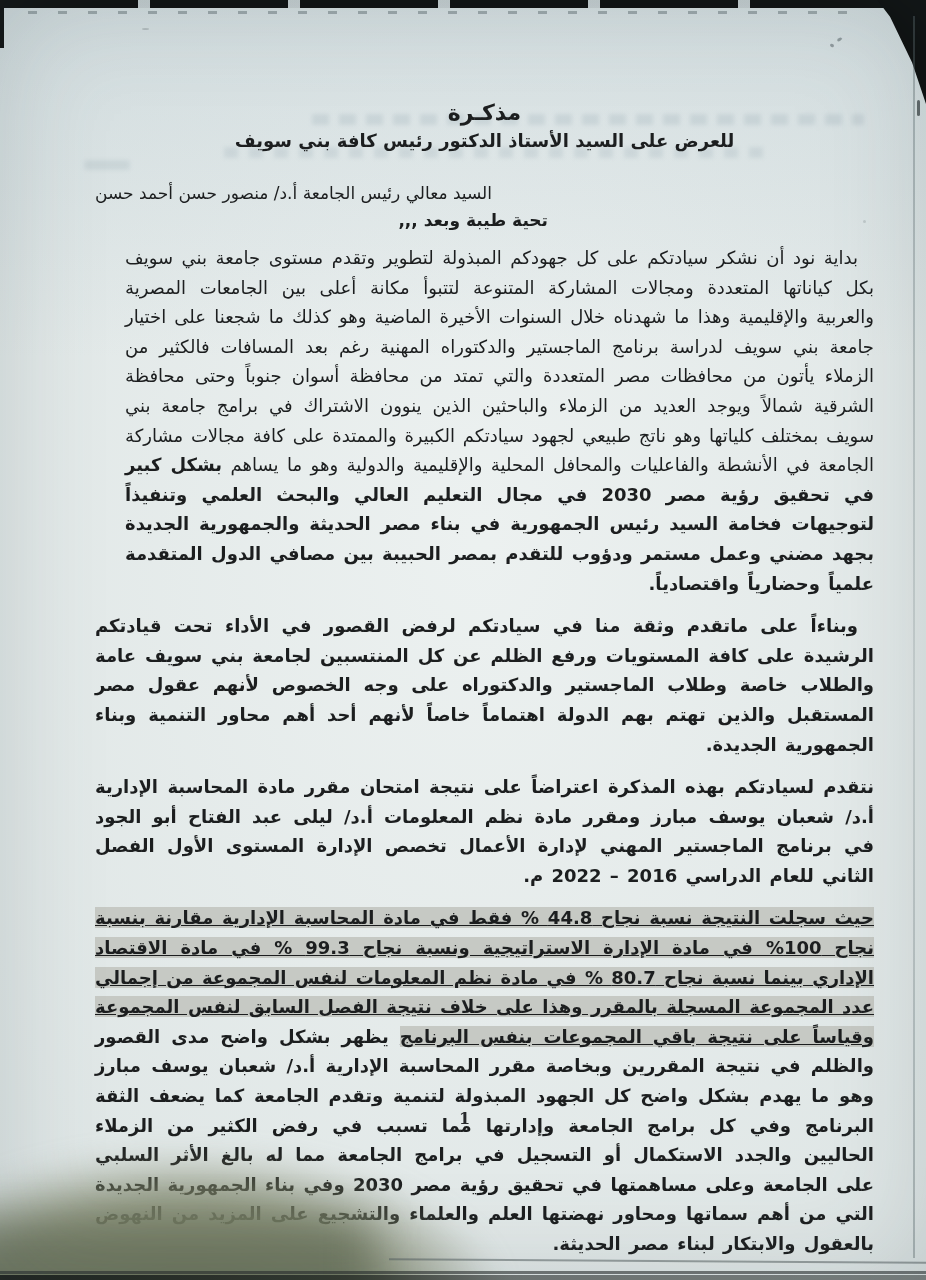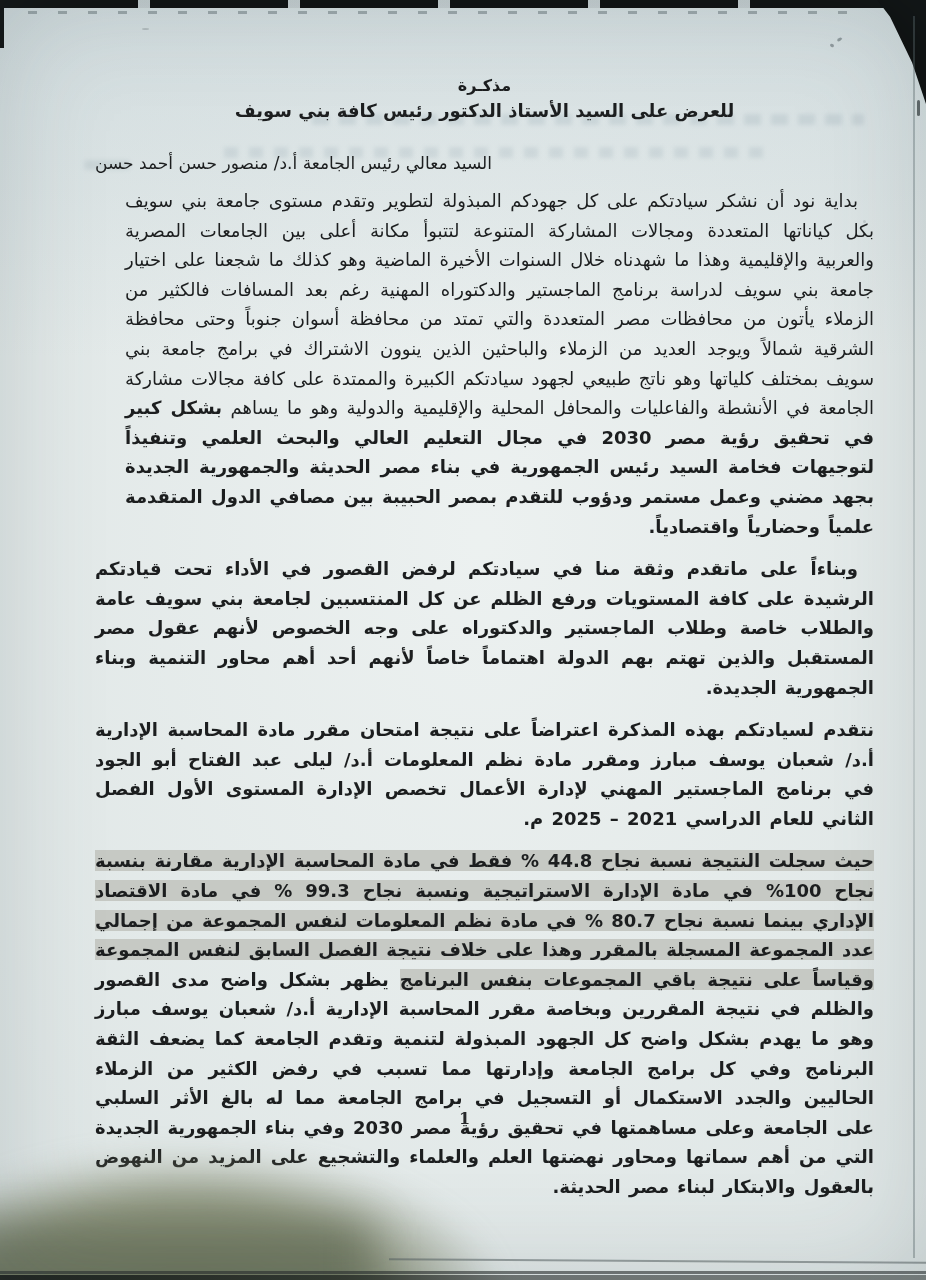--- a/index.html
+++ b/index.html
@@ -52,31 +52,31 @@
 
   .stackline1 { position:absolute; right:0; bottom:18px; width:58%; height:2px;
     background:rgba(85,95,96,.55); transform:rotate(.4deg); }
   .stackline2 { position:absolute; left:0; right:0; bottom:6px; height:3px; background:rgba(35,40,40,.6); }
   .bottomdark { position:absolute; left:0; right:0; bottom:0; height:5px;
     background:linear-gradient(90deg, rgba(18,22,20,.9), rgba(18,22,20,.55) 55%, rgba(40,46,44,.55)); }
 
   
   .content { position:absolute; top:0; right:52px; left:95px; direction:rtl;
     color:#1c1e1f; }
-  .title { margin-top:76px; text-align:center; font-weight:700; font-size:16px; }
+  .title { margin-top:100px; text-align:center; font-weight:700; font-size:22px; }
   .subtitle { margin-top:5px; text-align:center; font-weight:700; font-size:18px; }
   .addressee { margin-top:32px; padding-right:40px; text-align:left; font-size:17px; font-weight:400; }
   .greeting { margin-top:7px; padding-right:326px; text-align:right; font-weight:700; font-size:17px; }
   .para { margin:13px 0 0; font-size:18px; line-height:29.6px; text-align:justify; text-justify:inter-word; word-spacing:2px; }
   .p1 { text-indent:16px;margin-left:30px; }
   .p2 { text-indent:16px; font-weight:700; }
   .p3 { font-weight:700; }
   .p4 { font-weight:700; }
   .bold { font-weight:700; }
-  .hl { background:#c6c9c4; box-decoration-break:clone; -webkit-box-decoration-break:clone; }
+  .hl { background:#c6c9c4; box-decoration-break:clone;text-decoration:underline; -webkit-box-decoration-break:clone; }
 
   .page-num { position:absolute; top:1109px; left:459px; font-size:16px; font-weight:700;
     font-family:"DejaVu Serif", serif; color:#26282a; }
 </style>
 </head>
 <body>
 
 <div class="photo">
 
   <div class="paper-tone"></div>
@@ -94,26 +94,27 @@
 
   <div class="speck s1"></div>
   <div class="speck s2"></div>
   <div class="speck s3"></div>
   <div class="speck s4"></div>
 
   <div class="content">
     <div class="title">مذكـرة</div>
     <div class="subtitle">للعرض على السيد الأستاذ الدكتور رئيس كافة بني سويف</div>
     <div class="addressee">السيد معالي رئيس الجامعة أ.د/ منصور حسن أحمد حسن</div>
+    <div class="greeting">تحية طيبة وبعد ,,,</div>
 
     <p class="para p1"><span>بداية نود أن نشكر سيادتكم على كل جهودكم المبذولة لتطوير وتقدم مستوى جامعة بني سويف بكل كياناتها المتعددة ومجالات المشاركة المتنوعة لتتبوأ مكانة أعلى بين الجامعات المصرية والعربية والإقليمية وهذا ما شهدناه خلال السنوات الأخيرة الماضية وهو كذلك ما شجعنا على اختيار جامعة بني سويف لدراسة برنامج الماجستير والدكتوراه المهنية رغم بعد المسافات فالكثير من الزملاء يأتون من محافظات مصر المتعددة والتي تمتد من محافظة أسوان جنوباً وحتى محافظة الشرقية شمالاً ويوجد العديد من الزملاء والباحثين الذين ينوون الاشتراك في برامج جامعة بني سويف بمختلف كلياتها وهو ناتج طبيعي لجهود سيادتكم الكبيرة والممتدة على كافة مجالات مشاركة الجامعة في الأنشطة والفاعليات والمحافل المحلية والإقليمية والدولية وهو ما يساهم</span> <span class="bold">بشكل كبير في تحقيق رؤية مصر 2030 في مجال التعليم العالي والبحث العلمي وتنفيذاً لتوجيهات فخامة السيد رئيس الجمهورية في بناء مصر الحديثة والجمهورية الجديدة بجهد مضني وعمل مستمر ودؤوب للتقدم بمصر الحبيبة بين مصافي الدول المتقدمة علمياً وحضارياً واقتصادياً.</span></p>
 
     <p class="para p2">وبناءاً على ماتقدم وثقة منا في سيادتكم لرفض القصور في الأداء تحت قيادتكم الرشيدة على كافة المستويات ورفع الظلم عن كل المنتسبين لجامعة بني سويف عامة والطلاب خاصة وطلاب الماجستير والدكتوراه على وجه الخصوص لأنهم عقول مصر المستقبل والذين تهتم بهم الدولة اهتماماً خاصاً لأنهم أحد أهم محاور التنمية وبناء الجمهورية الجديدة.</p>
 
-    <p class="para p3">نتقدم لسيادتكم بهذه المذكرة اعتراضاً على نتيجة امتحان مقرر مادة المحاسبة الإدارية أ.د/ شعبان يوسف مبارز ومقرر مادة نظم المعلومات أ.د/ ليلى عبد الفتاح أبو الجود في برنامج الماجستير المهني لإدارة الأعمال تخصص الإدارة المستوى الأول الفصل الثاني للعام الدراسي 2021 – 2025 م.</p>
+    <p class="para p3">نتقدم لسيادتكم بهذه المذكرة اعتراضاً على نتيجة امتحان مقرر مادة المحاسبة الإدارية أ.د/ شعبان يوسف مبارز ومقرر مادة نظم المعلومات أ.د/ ليلى عبد الفتاح أبو الجود في برنامج الماجستير المهني لإدارة الأعمال تخصص الإدارة المستوى الأول الفصل الثاني للعام الدراسي 2016 – 2022 م.</p>
 
     <p class="para p4"><span class="hl">حيث سجلت النتيجة نسبة نجاح 44.8 % فقط في مادة المحاسبة الإدارية مقارنة بنسبة نجاح 100% في مادة الإدارة الاستراتيجية ونسبة نجاح 99.3 % في مادة الاقتصاد الإداري بينما نسبة نجاح 80.7 % في مادة نظم المعلومات لنفس المجموعة من إجمالي عدد المجموعة المسجلة بالمقرر وهذا على خلاف نتيجة الفصل السابق لنفس المجموعة وقياساً على نتيجة باقي المجموعات بنفس البرنامج</span> <span>يظهر بشكل واضح مدى القصور والظلم في نتيجة المقررين وبخاصة مقرر المحاسبة الإدارية أ.د/ شعبان يوسف مبارز وهو ما يهدم بشكل واضح كل الجهود المبذولة لتنمية وتقدم الجامعة كما يضعف الثقة البرنامج وفي كل برامج الجامعة وإدارتها مما تسبب في رفض الكثير من الزملاء الحاليين والجدد الاستكمال أو التسجيل في برامج الجامعة مما له بالغ الأثر السلبي على الجامعة وعلى مساهمتها في تحقيق رؤية مصر 2030 وفي بناء الجمهورية الجديدة التي من أهم سماتها ومحاور نهضتها العلم والعلماء والتشجيع على المزيد من النهوض بالعقول والابتكار لبناء مصر الحديثة.</span></p>
   </div>
 
   <div class="page-num">1</div>
 
   <div class="blob1"></div>
   <div class="blob2"></div>
   <div class="stackline1"></div>
   <div class="stackline2"></div>

